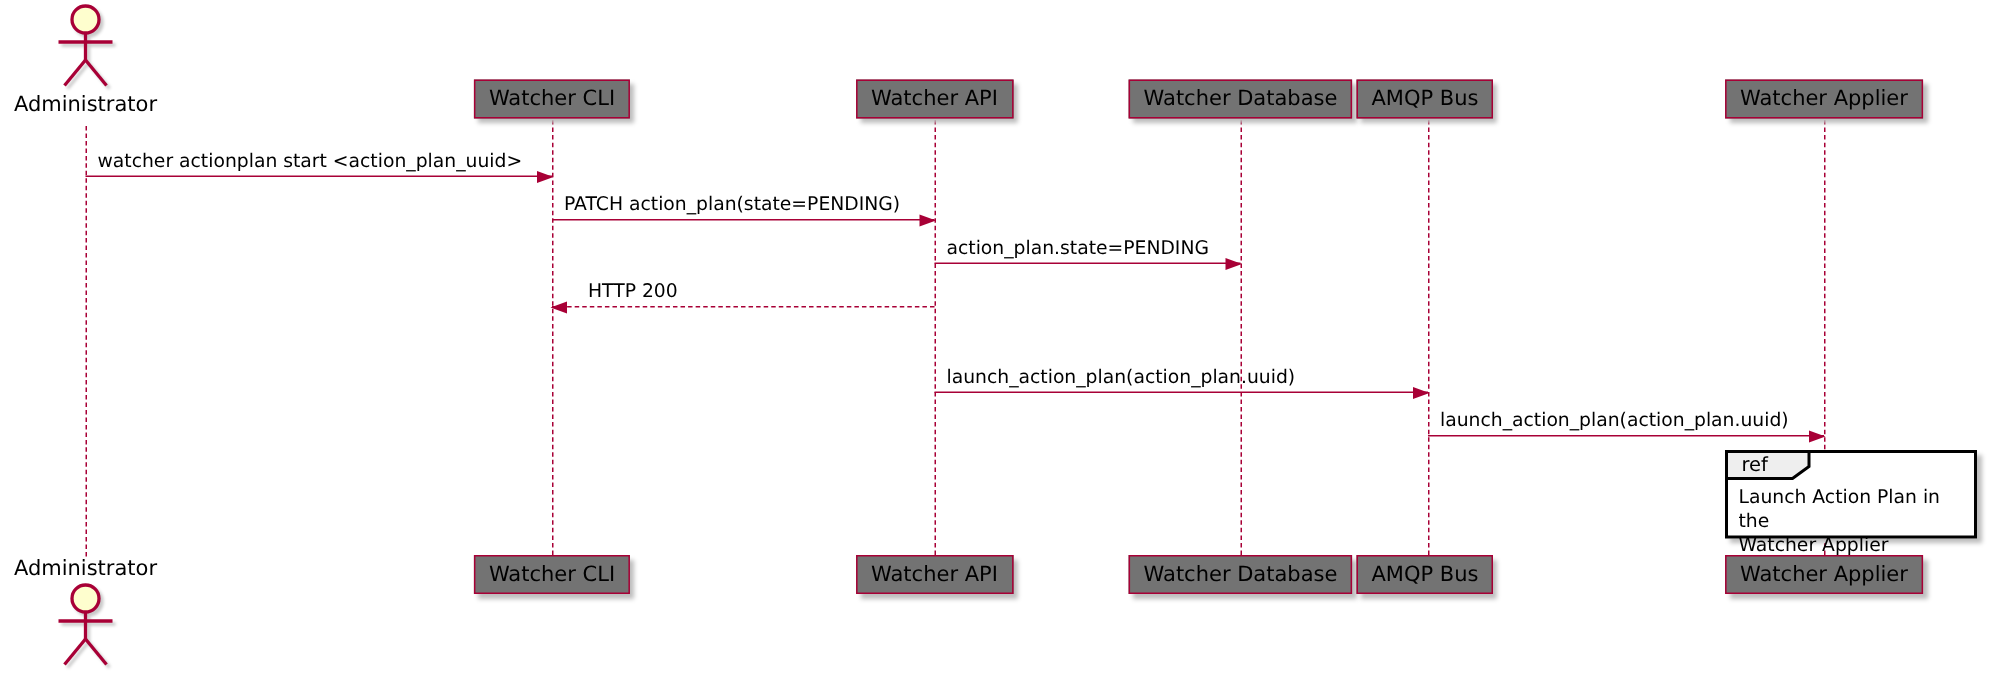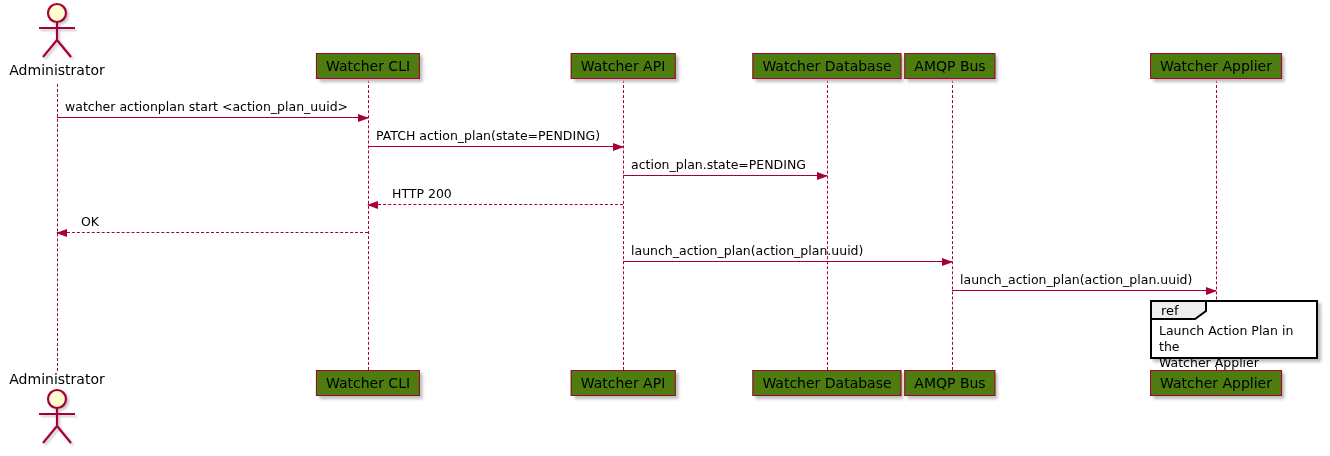--- a/index.html
+++ b/index.html
@@ -8,21 +8,21 @@
     font-family:"DejaVu Sans", "Liberation Sans", sans-serif; color:#000;
     overflow:hidden;
   }
   
   .lifeline {
     position:absolute; width:0; border-left:1px dashed #A80036; z-index:0;
   }
   
   .participant {
     position:absolute; transform:translateX(-50%);
-    background:#4d7c0f; border:1.6px solid #A80036;
+    background:#737373; border:1.6px solid #A80036;
     box-shadow:3px 3px 3px #bdbdbd;
     padding:4px 9px; font-size:14px; white-space:nowrap; z-index:2;
   }
   
   .actor-label {
     position:absolute; transform:translateX(-50%);
     font-size:14px; white-space:nowrap; z-index:2;
   }
   .actor-figure { position:absolute; z-index:2; filter:drop-shadow(2.5px 2.5px 1px #c9c9c9); }
   .actor-figure line, .actor-figure circle { stroke:#A80036; stroke-width:2.2; }
@@ -91,24 +91,20 @@
   <div class="message" style="left:623px; top:155px; width:204px;">
     <span class="msg-label">action_plan.state=PENDING</span>
     <span class="arrow right"></span>
   </div>
 
   <div class="message dashed" style="left:368px; top:184px; width:255px;">
     <span class="msg-label return-offset">HTTP 200</span>
     <span class="arrow left"></span>
   </div>
 
-  <div class="message dashed" style="left:57px; top:212px; width:311px;">
-    <span class="msg-label return-offset">OK</span>
-    <span class="arrow left"></span>
-  </div>
 
   <div class="message" style="left:623px; top:241px; width:329px;">
     <span class="msg-label">launch_action_plan(action_plan.uuid)</span>
     <span class="arrow right"></span>
   </div>
 
   <div class="message" style="left:952px; top:270px; width:264px;">
     <span class="msg-label">launch_action_plan(action_plan.uuid)</span>
     <span class="arrow right"></span>
   </div>

